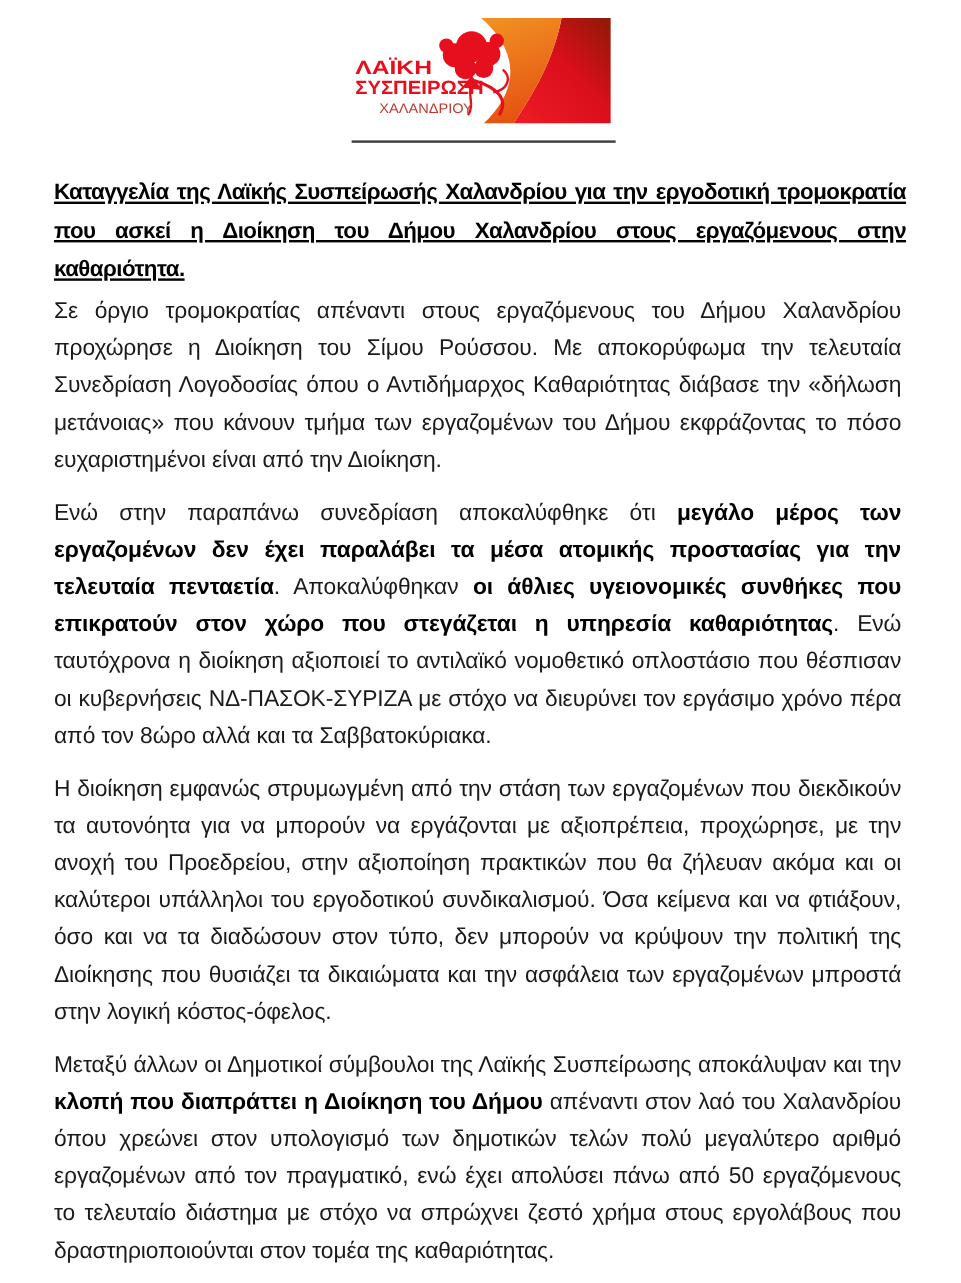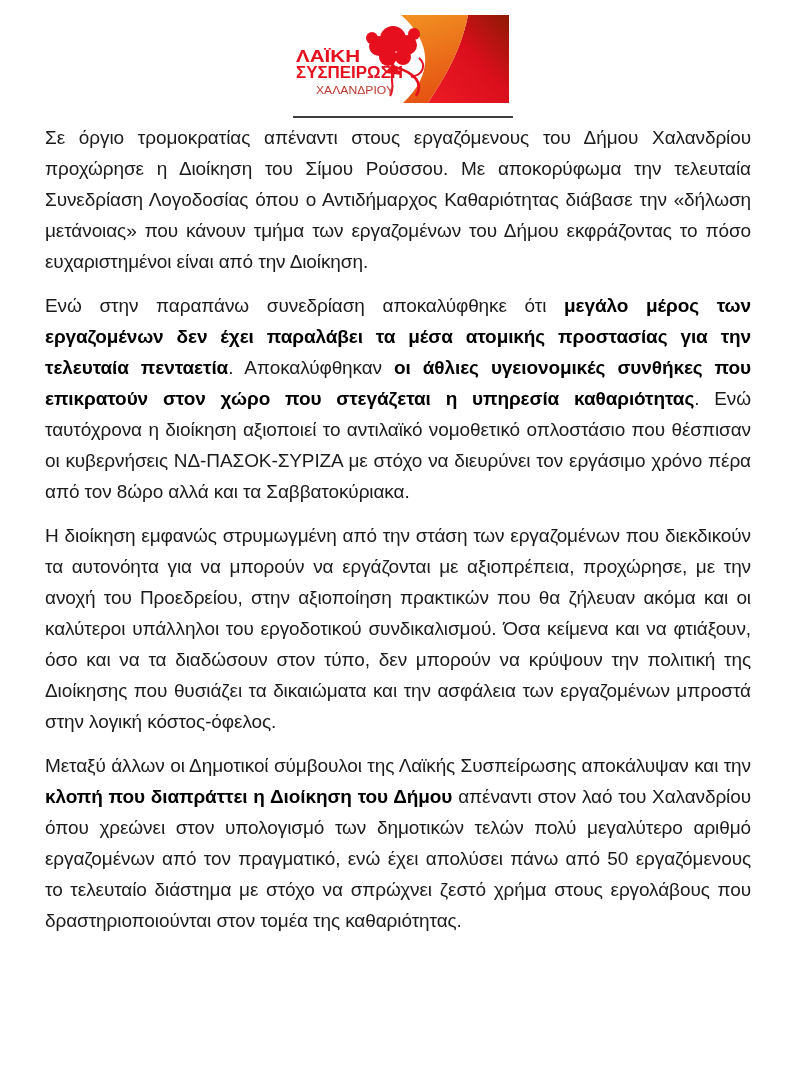--- a/index.html
+++ b/index.html
@@ -3,21 +3,21 @@
 <meta charset="utf-8">
 <style>
   html,body{margin:0;padding:0;background:#ffffff;}
   body{
     width:801px;height:1069px;overflow:hidden;
     font-family:"Liberation Sans", sans-serif;
     -webkit-font-smoothing:antialiased;
   }
   .page{width:801px;height:1069px;position:relative;background:#fff;}
   .logo-wrap{
-    width:216px;margin:15px auto 4px;position:relative;
+    width:216px;margin:15px auto 16px;position:relative;
   }
   .logo-rule{
     width:220px;height:2px;background:#3d3d3d;margin:9px auto 0;
   }
   .doc-body{
     padding:0 46px 0 45px;
   }
   .doc-title{
     margin:25px 0 4px 0;
     font-size:18.6px;font-weight:bold;color:#000;
@@ -74,20 +74,21 @@
       </g>
 
       <text class="logo-text" x="3" y="47" font-size="16" fill="#e60f1e" textLength="64" lengthAdjust="spacingAndGlyphs">ΛΑΪΚΗ</text>
       <text class="logo-text" x="3" y="63" font-size="16" fill="#e60f1e" textLength="107" lengthAdjust="spacingAndGlyphs">ΣΥΣΠΕΙΡΩΣΗ</text>
       <text x="23" y="79" font-size="11.5" fill="#bf3a30" textLength="78" lengthAdjust="spacingAndGlyphs" font-family="Liberation Sans, sans-serif">ΧΑΛΑΝΔΡΙΟΥ</text>
     </svg>
     <div class="logo-rule"></div>
   </div>
 
   <main class="doc-body">
+    <h1 class="doc-title">Καταγγελία της Λαϊκής Συσπείρωσής Χαλανδρίου για την εργοδοτική τρομοκρατία που ασκεί η Διοίκηση του Δήμου Χαλανδρίου στους εργαζόμενους στην καθαριότητα.</h1>
     <div id="paragraphs">
         <p class="para"><span>Σε όργιο τρομοκρατίας απέναντι στους εργαζόμενους του Δήμου Χαλανδρίου προχώρησε η Διοίκηση του Σίμου Ρούσσου. Με αποκορύφωμα την τελευταία Συνεδρίαση Λογοδοσίας όπου ο Αντιδήμαρχος Καθαριότητας διάβασε την «δήλωση μετάνοιας» που κάνουν τμήμα των εργαζομένων του Δήμου εκφράζοντας το πόσο ευχαριστημένοι είναι από την Διοίκηση.</span></p>
         <p class="para"><span>Ενώ στην παραπάνω συνεδρίαση αποκαλύφθηκε ότι </span><span class="bold">μεγάλο μέρος των εργαζομένων δεν έχει παραλάβει τα μέσα ατομικής προστασίας για την τελευταία πενταετία</span><span>. Αποκαλύφθηκαν </span><span class="bold">οι άθλιες υγειονομικές συνθήκες που επικρατούν στον χώρο που στεγάζεται η υπηρεσία καθαριότητας</span><span>. Ενώ ταυτόχρονα η διοίκηση αξιοποιεί το αντιλαϊκό νομοθετικό οπλοστάσιο που θέσπισαν οι κυβερνήσεις ΝΔ-ΠΑΣΟΚ-ΣΥΡΙΖΑ με στόχο να διευρύνει τον εργάσιμο χρόνο πέρα από τον 8ώρο αλλά και τα Σαββατοκύριακα.</span></p>
         <p class="para"><span> Η διοίκηση εμφανώς στρυμωγμένη από την στάση των εργαζομένων που διεκδικούν τα αυτονόητα για να μπορούν να εργάζονται με αξιοπρέπεια, προχώρησε, με την ανοχή του Προεδρείου, στην αξιοποίηση πρακτικών που θα ζήλευαν  ακόμα και οι καλύτεροι υπάλληλοι του εργοδοτικού συνδικαλισμού. Όσα κείμενα και να φτιάξουν, όσο και να τα διαδώσουν στον τύπο, δεν μπορούν να κρύψουν την πολιτική της Διοίκησης που θυσιάζει τα δικαιώματα και την ασφάλεια των εργαζομένων μπροστά στην λογική κόστος-όφελος.</span></p>
         <p class="para"><span>Μεταξύ άλλων οι Δημοτικοί σύμβουλοι της Λαϊκής Συσπείρωσης αποκάλυψαν και την </span><span class="bold">κλοπή που διαπράττει η Διοίκηση του Δήμου</span><span> απέναντι στον λαό του Χαλανδρίου όπου χρεώνει στον υπολογισμό των δημοτικών τελών  πολύ μεγαλύτερο αριθμό εργαζομένων από τον πραγματικό, ενώ έχει απολύσει πάνω από 50 εργαζόμενους το τελευταίο διάστημα με στόχο να σπρώχνει ζεστό χρήμα στους εργολάβους που δραστηριοποιούνται στον τομέα της καθαριότητας.</span></p>
       </div>
   </main>
 
 </div>
 

